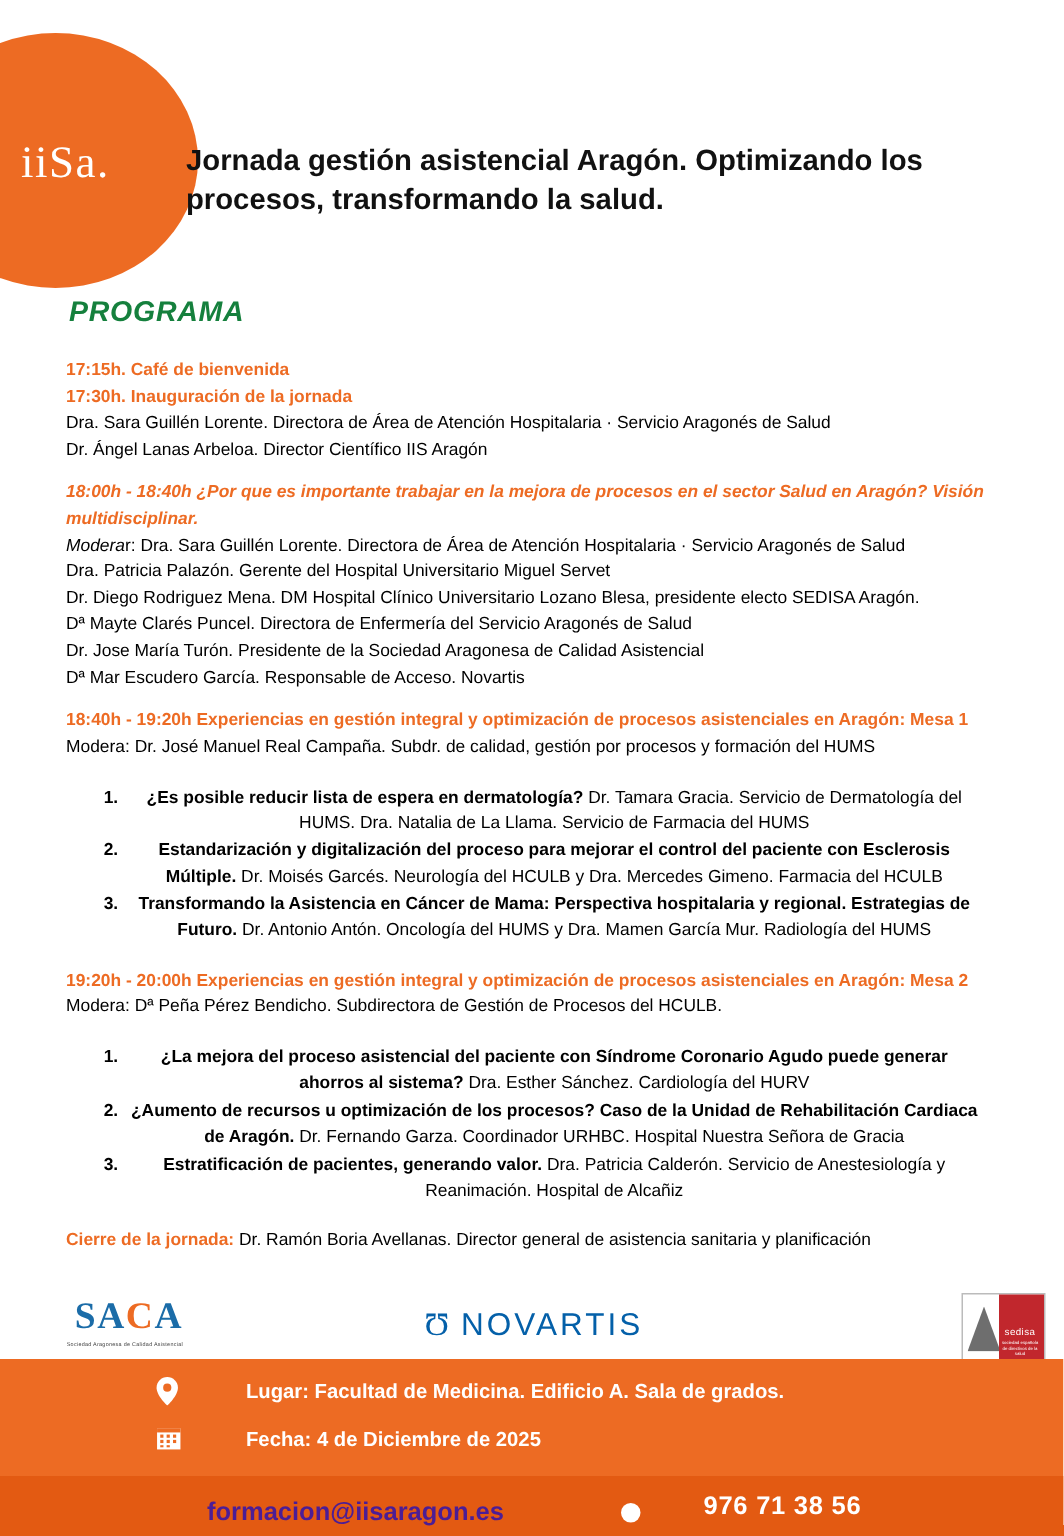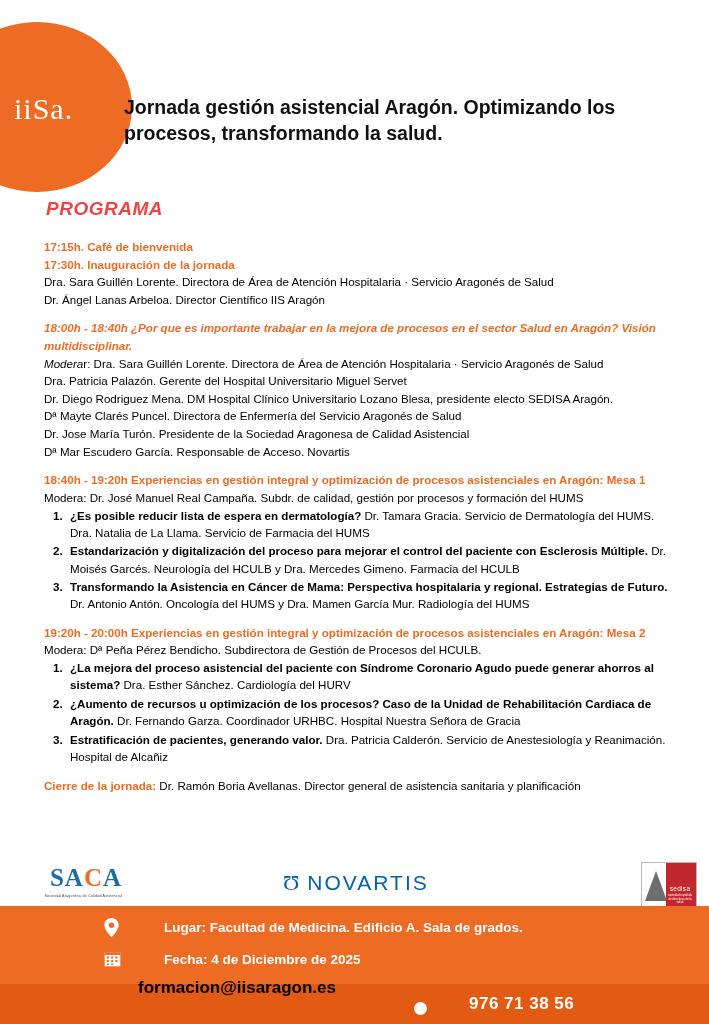--- a/index.html
+++ b/index.html
@@ -40,21 +40,21 @@
     font-size:19.5px;
     font-weight:bold;
     line-height:1.33;
     color:#111111;
   }
 
   
   .programa{
     position:absolute;
     left:46px;top:198px;
-    color:#ef4444;
+    color:#15803d;
     font-size:19px;
     font-weight:bold;
     font-style:italic;
     letter-spacing:.5px;
   }
 
   
   .content{
     position:absolute;
     left:44px;top:238px;
@@ -63,22 +63,23 @@
     line-height:1.52;
   }
   .blk{margin-bottom:11px;}
   .orange{color:#ED6B23;}
   .b{font-weight:bold;}
   .it{font-style:italic;}
   .line{display:block;}
   .head-line{font-weight:bold;color:#ED6B23;}
   .head-it{font-weight:bold;font-style:italic;color:#ED6B23;}
   ol.items{
-    margin:0;padding:0 0 0 22px;
+    margin:16px;padding:0 0 0 22px;
     list-style:decimal;
+    text-align:center;
   }
   ol.items li{
     margin:0 0 1px 0;
     padding-left:4px;
     line-height:1.5;
   }
   ol.items li::marker{font-weight:bold;}
   .cierre{margin-top:12px;}
 
   
@@ -142,21 +143,21 @@
   .pin{
     position:absolute;left:104px;top:12px;width:15px;height:19px;
   }
   .cal{
     position:absolute;left:104px;top:44px;width:17px;height:17px;
   }
   .footer .darkbar{
     position:absolute;left:0;top:78px;width:709px;height:40px;background:#E35A12;
   }
   .mail{
-    position:absolute;left:138px;top:72px;color:#000000;font-size:17px;font-weight:bold;
+    position:absolute;left:138px;top:92px;color:#4c1d95;font-size:17px;font-weight:bold;
   }
   .dot{
     position:absolute;left:414px;top:96px;width:13px;height:13px;border-radius:50%;background:#ffffff;
   }
   .phone{
     position:absolute;left:443px;top:88px;color:#ffffff;font-size:17px;font-weight:bold;letter-spacing:.5px;margin-left:26px;
   }
 </style>
 </head>
 <body>

